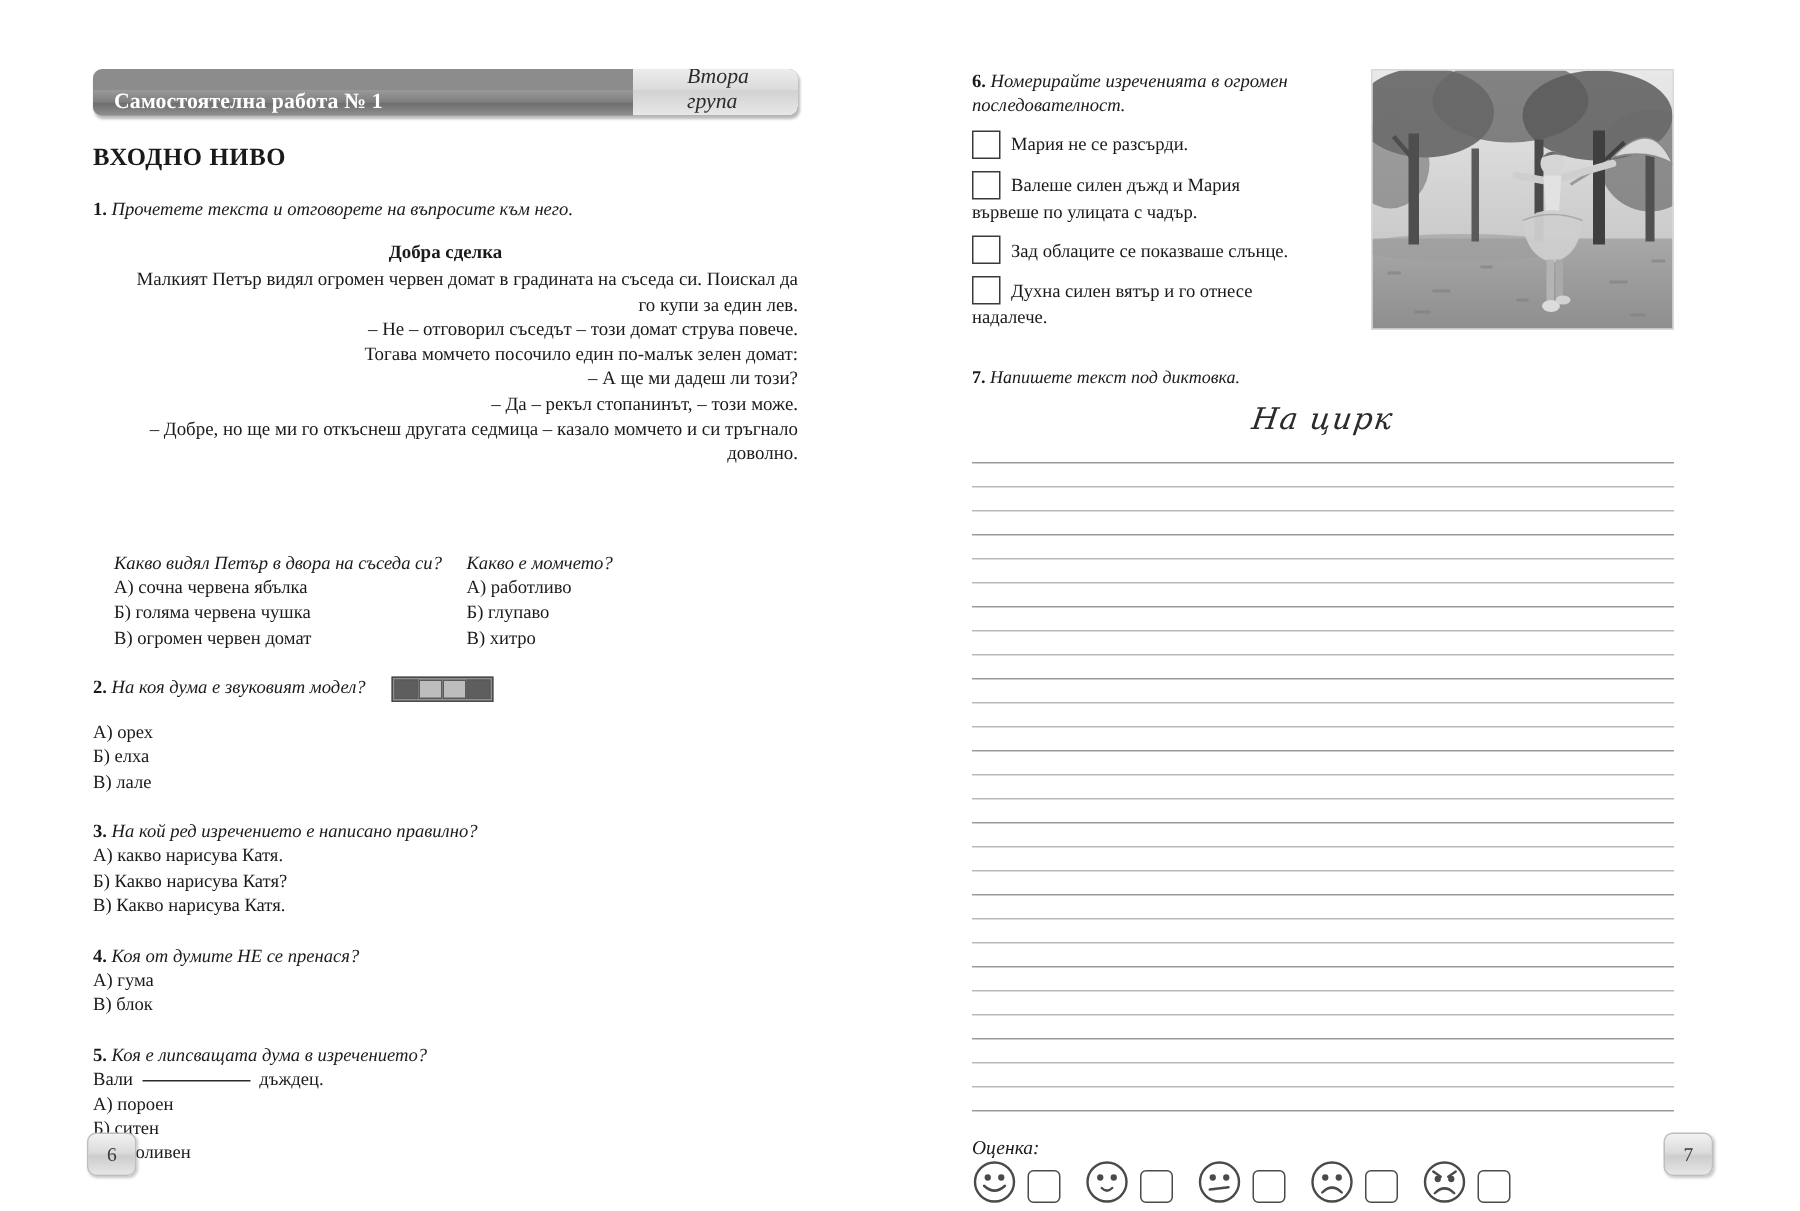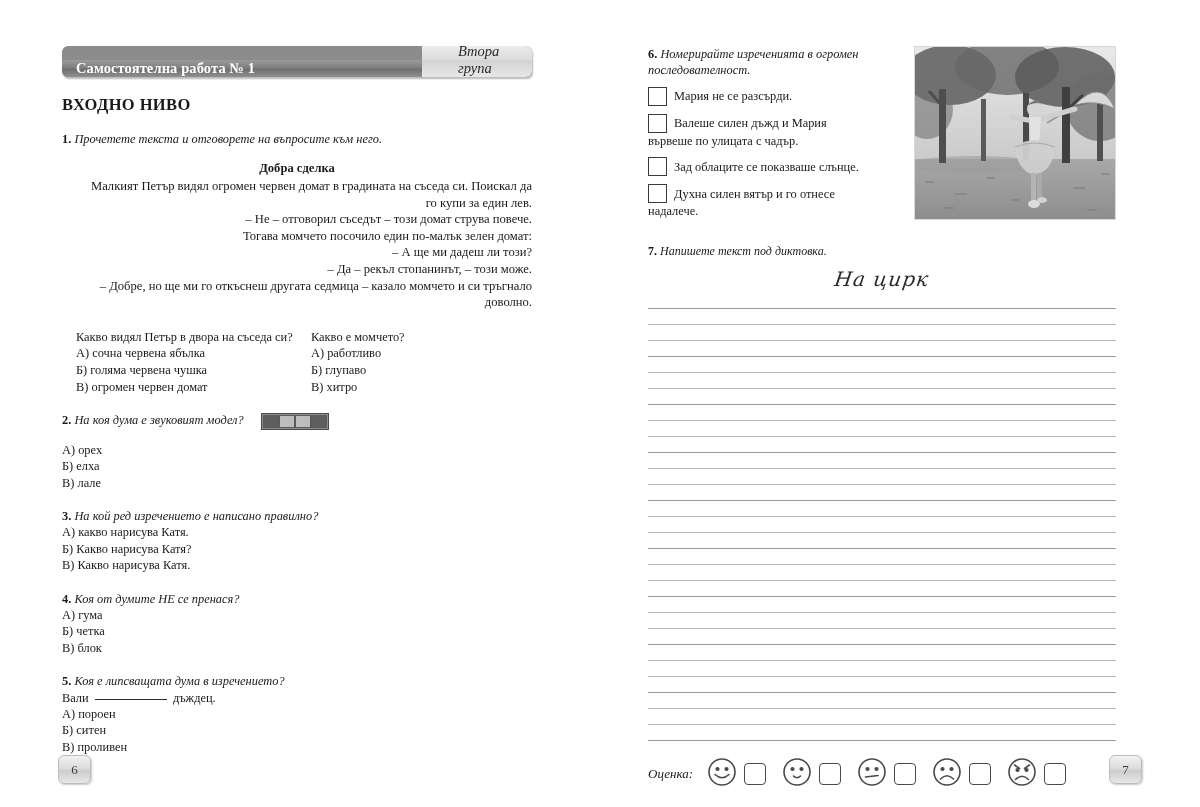--- a/index.html
+++ b/index.html
@@ -97,21 +97,23 @@
   .story .indent { text-indent: 18px; text-align: right; }
 
   .two-col {
     display: flex;
     margin-top: 18px;
     font-size: 12.4px;
     line-height: 16.6px;
   }
   .two-col .col { flex: 0 0 50%; }
   .col-q {
+    font-style: italic;
     text-indent: 14px;
+    margin-top: 38px;
   }
   .opt { padding-left: 14px; }
 
   .qblock { margin-top: 17px; font-size: 12.4px; line-height: 16.4px; }
   .qblock .opts { margin-top: 12px; }
 
   .sound-model {
     display: inline-flex;
     vertical-align: middle;
     margin-left: 14px;
@@ -199,22 +201,22 @@
 
   .lines { margin-top: 2px; }
   .wline {
     height: 15px;
     border-bottom: 1px solid #b9b9b9;
   }
   .wline.strong { border-bottom: 1.4px solid #9b9b9b; }
 
   .grade-row {
     display: flex;
-    align-items: center;
     margin-top: 16px;
+    flex-direction: column;
   }
   .grade-label {
     font-style: italic;
     font-size: 13px;
     margin-right: 14px;
   }
   .face-group {
     display: flex;
     align-items: center;
   }
@@ -323,21 +325,20 @@
       <div>Б) Какво нарисува Катя?</div>
       <div>В) Какво нарисува Катя.</div>
     </div>
 
     <div class="qblock">
       <div>
         <span class="q-num">4.</span>
         <span class="q-text">Коя от думите НЕ се пренася?</span>
       </div>
       <div>А) гума</div>
-      <div>Б) четка</div>
       <div>В) блок</div>
     </div>
 
     <div class="qblock">
       <div>
         <span class="q-num">5.</span>
         <span class="q-text">Коя е липсващата дума в изречението?</span>
       </div>
       <div>
         <span>Вали</span>

